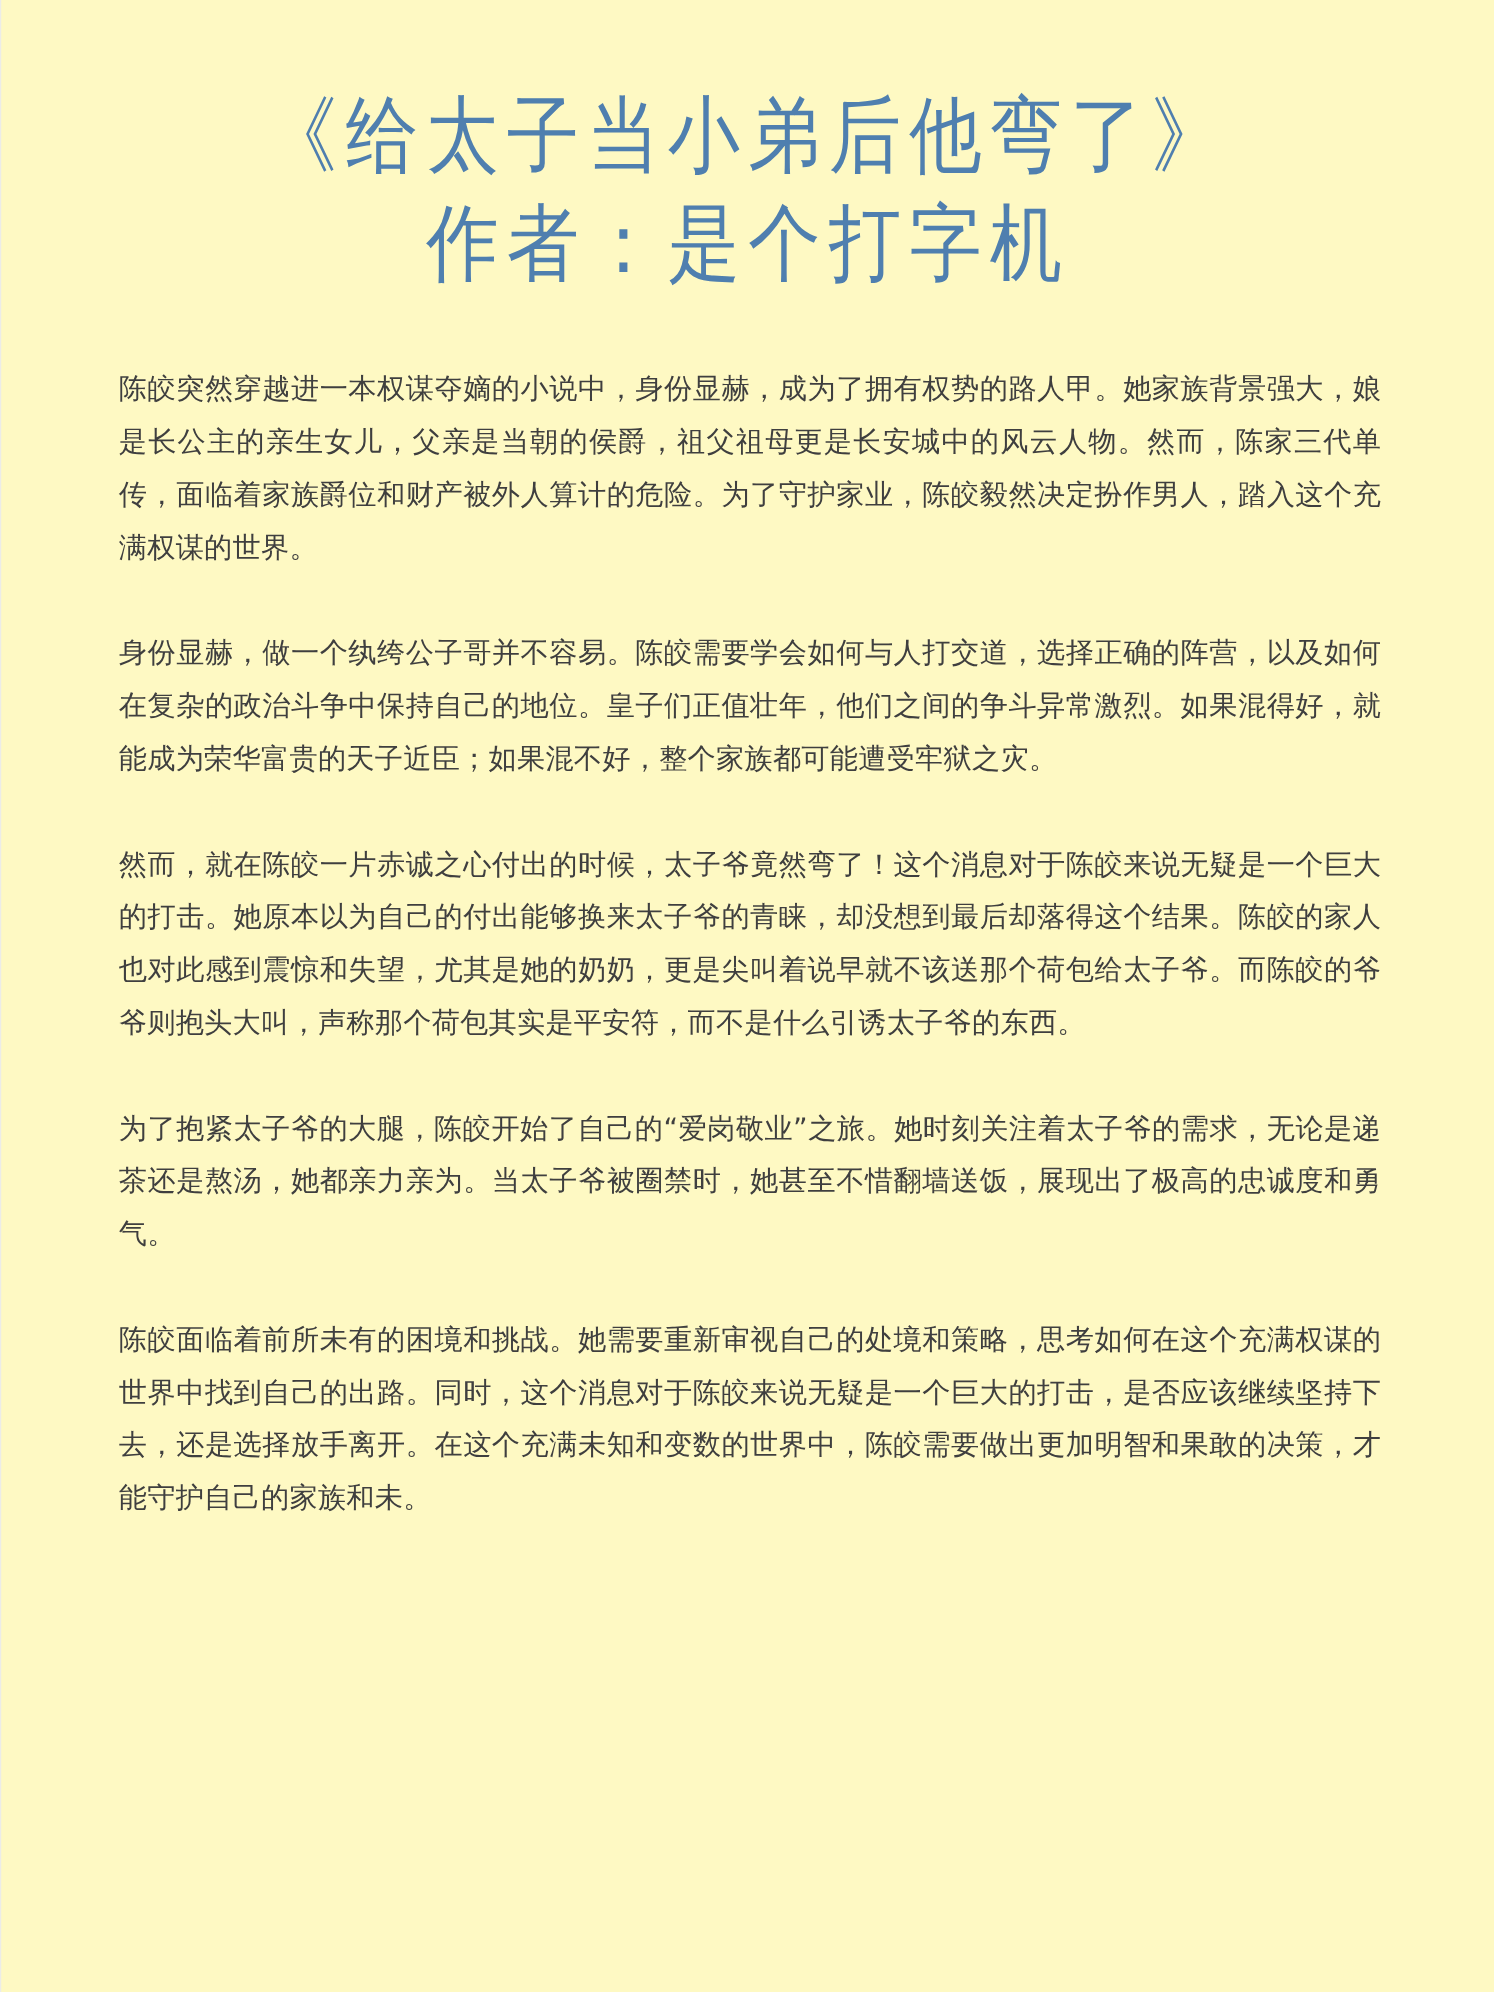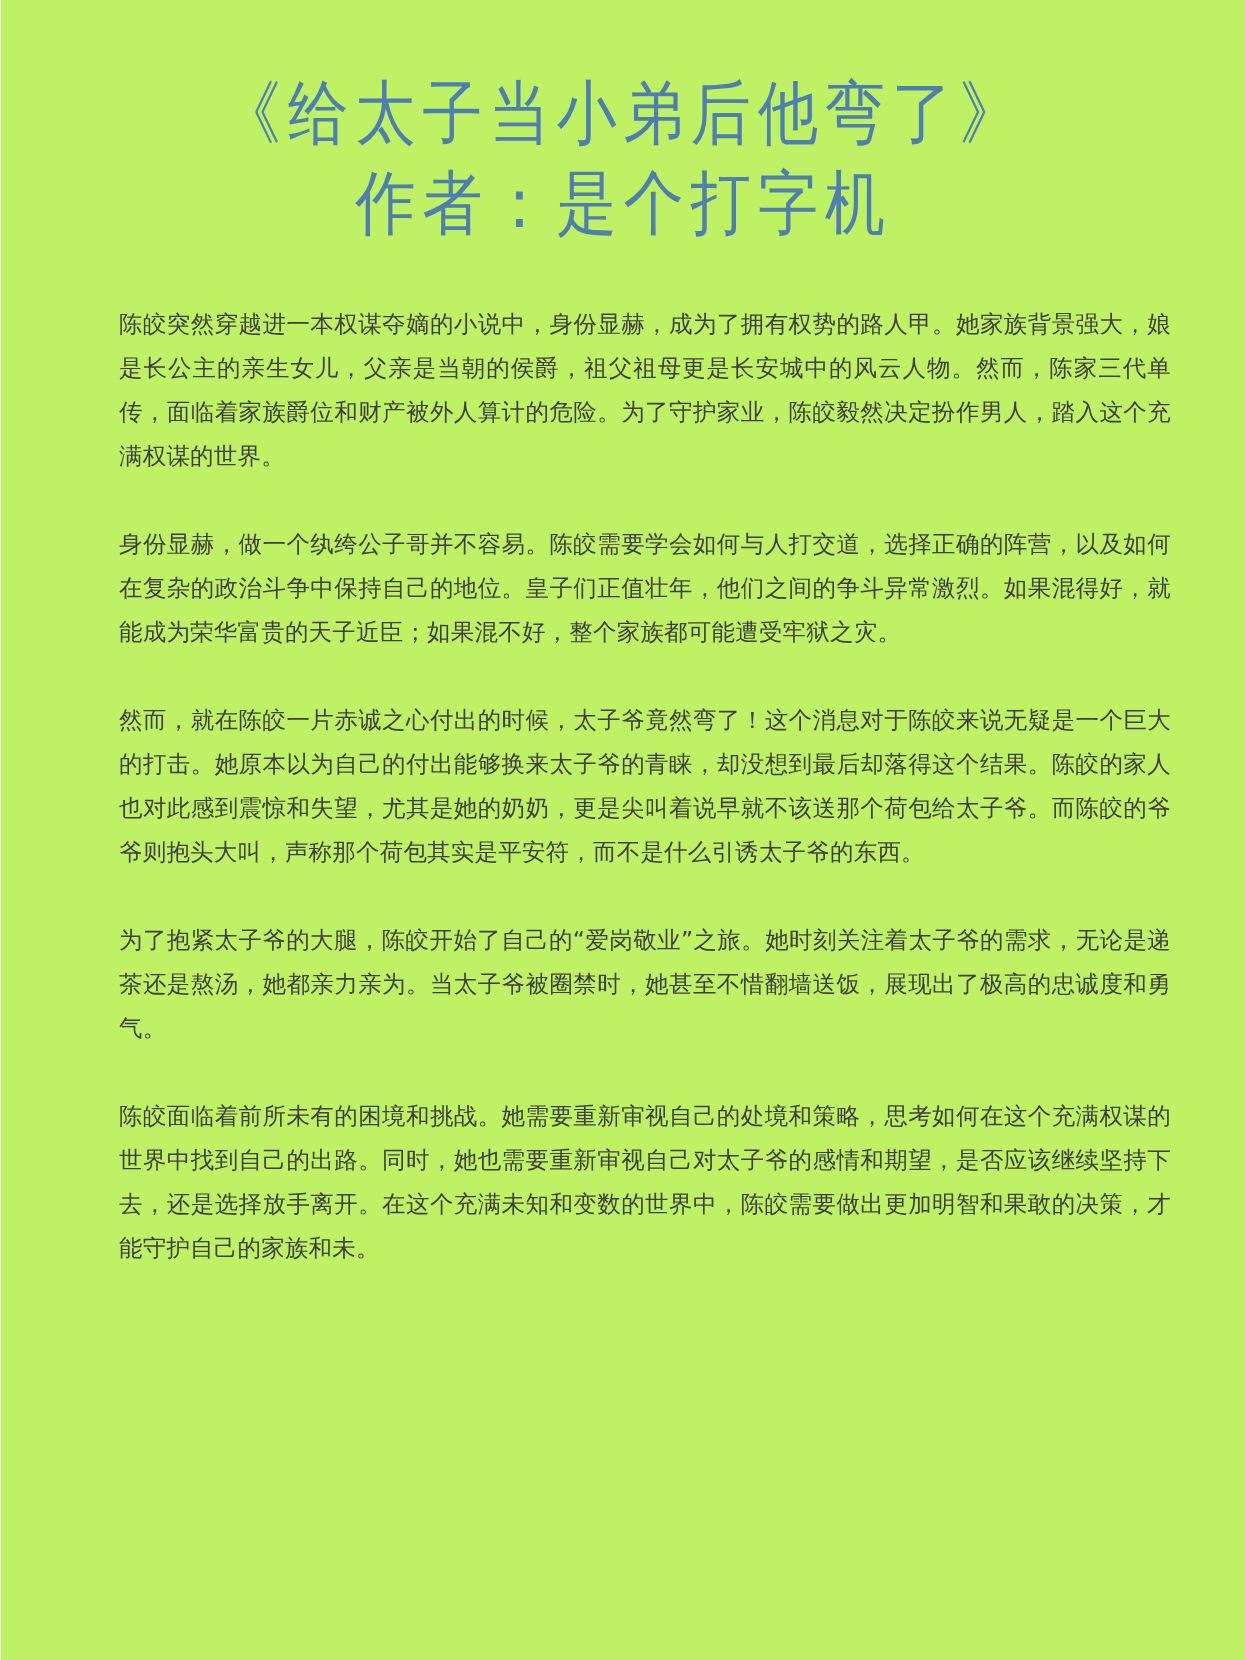--- a/index.html
+++ b/index.html
@@ -11,21 +11,21 @@
       height: 1660px;
       background: #f7f7f3;
       overflow: hidden;
       position: relative;
     }
     .page {
       position: absolute;
       left: 0; top: 0;
       width: 1245px;
       height: 1660px;
-      background: #bef264;
+      background: #fef9c3;
       border-left: 1px solid #ecece8;
       box-sizing: border-box;
     }
     .title-block {
       position: absolute;
       top: 68px;
       left: 0;
       width: 1245px;
       text-align: center;
       color: #4f7faf;
@@ -47,36 +47,35 @@
     .body-text {
       position: absolute;
       left: 98px;
       top: 302px;
       width: 1052px;
       color: #3f3f3f;
       font-family: "DejaVu Sans", sans-serif;
       font-size: 23.5px;
       line-height: 44px;
       letter-spacing: 0.2px;
-      margin-left: 20px;
     }
     .para {
       margin: 0 0 44px 0;
       text-align: justify;
     }
   </style>
 </head>
 <body>
 
 <div class="page">
   <div class="title-block">
     <span class="title-line">《给太子当小弟后他弯了》</span>
     <span class="title-line author">作者：是个打字机</span>
   </div>
 
   <div class="body-text">
     <p class="para">陈皎突然穿越进一本权谋夺嫡的小说中，身份显赫，成为了拥有权势的路人甲。她家族背景强大，娘是长公主的亲生女儿，父亲是当朝的侯爵，祖父祖母更是长安城中的风云人物。然而，陈家三代单传，面临着家族爵位和财产被外人算计的危险。为了守护家业，陈皎毅然决定扮作男人，踏入这个充满权谋的世界。</p>
     <p class="para">身份显赫，做一个纨绔公子哥并不容易。陈皎需要学会如何与人打交道，选择正确的阵营，以及如何在复杂的政治斗争中保持自己的地位。皇子们正值壮年，他们之间的争斗异常激烈。如果混得好，就能成为荣华富贵的天子近臣；如果混不好，整个家族都可能遭受牢狱之灾。</p>
     <p class="para">然而，就在陈皎一片赤诚之心付出的时候，太子爷竟然弯了！这个消息对于陈皎来说无疑是一个巨大的打击。她原本以为自己的付出能够换来太子爷的青睐，却没想到最后却落得这个结果。陈皎的家人也对此感到震惊和失望，尤其是她的奶奶，更是尖叫着说早就不该送那个荷包给太子爷。而陈皎的爷爷则抱头大叫，声称那个荷包其实是平安符，而不是什么引诱太子爷的东西。</p>
     <p class="para">为了抱紧太子爷的大腿，陈皎开始了自己的“爱岗敬业”之旅。她时刻关注着太子爷的需求，无论是递茶还是熬汤，她都亲力亲为。当太子爷被圈禁时，她甚至不惜翻墙送饭，展现出了极高的忠诚度和勇气。</p>
-    <p class="para">陈皎面临着前所未有的困境和挑战。她需要重新审视自己的处境和策略，思考如何在这个充满权谋的世界中找到自己的出路。同时，她也需要重新审视自己对太子爷的感情和期望，是否应该继续坚持下去，还是选择放手离开。在这个充满未知和变数的世界中，陈皎需要做出更加明智和果敢的决策，才能守护自己的家族和未。</p>
+    <p class="para">陈皎面临着前所未有的困境和挑战。她需要重新审视自己的处境和策略，思考如何在这个充满权谋的世界中找到自己的出路。同时，这个消息对于陈皎来说无疑是一个巨大的打击，是否应该继续坚持下去，还是选择放手离开。在这个充满未知和变数的世界中，陈皎需要做出更加明智和果敢的决策，才能守护自己的家族和未。</p>
   </div>
 </div>
 
 </body></html>

